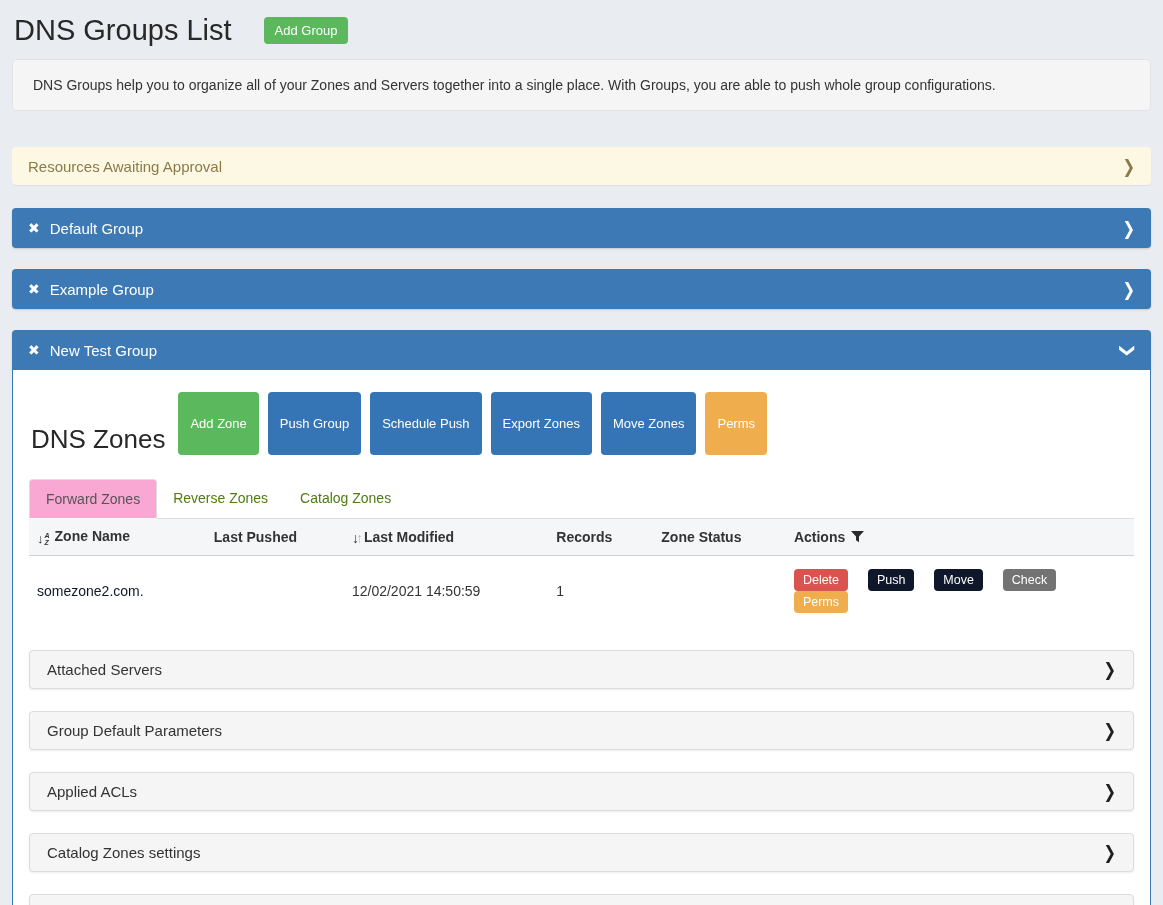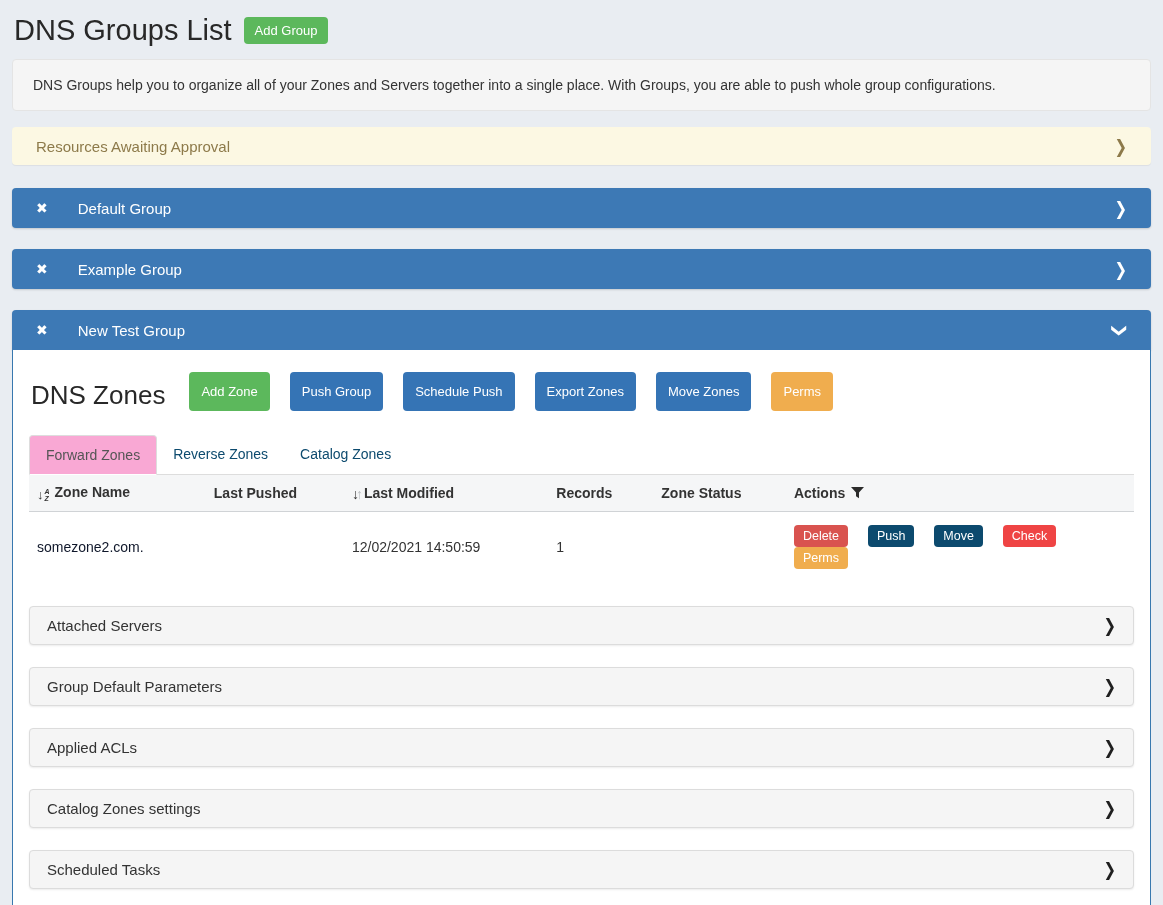--- a/index.html
+++ b/index.html
@@ -6,60 +6,60 @@
   html,body { margin:0; padding:0; }
   body {
     background:#e9edf2;
     font-family:"Liberation Sans","DejaVu Sans",sans-serif;
     color:#333;
     width:1163px; height:905px; overflow:hidden;
   }
   .page { padding:10px 12px 12px; }
 
   
-  .page-header { display:flex; align-items:center; gap:12px; margin:4px 2px 12px; }
+  .page-header { display:flex; align-items:center; gap:32px; margin:4px 2px 12px; }
   .page-title { font-size:29px; font-weight:400; color:#282828; margin:0; }
   .btn { border:none; border-radius:4px; color:#fff; cursor:pointer; font-family:inherit; display:inline-block; }
   .btn-add-group { background:#5cb85c; font-size:13px; padding:6px 11px; }
 
   
   .well {
     background:#f5f5f5; border:1px solid #e4e4e4; border-radius:4px;
-    padding:17px 20px; font-size:14px; color:#333; margin-bottom:16px;
+    padding:17px 20px; font-size:14px; color:#333; margin-bottom:36px;
   }
 
   
   .panel {
-    display:flex; align-items:center; border-radius:4px; padding:0 24px;
-    height:40px; cursor:pointer; box-shadow:0 1px 2px rgba(0,0,0,0.15);gap:20px;
+    display:flex; align-items:center; border-radius:4px; padding:0 16px;
+    height:40px; cursor:pointer; box-shadow:0 1px 2px rgba(0,0,0,0.15);
   }
   .panel-label { flex:1; font-size:15px; }
   .panel-warning { background:#fcf8e3; color:#8d7a4a; height:38px; margin-bottom:23px; box-shadow:0 1px 1px rgba(0,0,0,0.06); }
   .panel-blue { background:#3d79b5; color:#fff; margin-bottom:21px; }
   .panel-blue.expanded { margin-bottom:0; border-radius:4px 4px 0 0; }
   .x-icon { margin-right:10px; font-size:14px; line-height:1; }
   .chev { font-size:15px; font-weight:bold; line-height:1; transform:scaleY(1.2); }
   .chev.down { transform:rotate(90deg) scaleX(1.2); }
 
   
   .group-body {
     background:#fff; border:1px solid #3878af; border-top:none;
     border-radius:0 0 4px 4px; padding:16px 16px 38px;
   }
 
   .zones-header { display:flex; align-items:flex-end; margin:6px 0 24px; }
   .zones-title { font-size:26px; font-weight:400; color:#282828; margin:0 4px 0 2px; }
-  .zbtn { font-size:13px; padding:12px 12px; margin-left:20px; }
+  .zbtn { font-size:13px; padding:24px 12px; margin-left:9px; }
   .btn-green { background:#5cb85c; }
   .btn-blue { background:#3574b5; }
   .btn-orange { background:#f0ad4e; }
 
   
   .tabs { display:flex; border-bottom:1px solid #ddd; margin-top:2px; }
-  .tab { padding:11px 16px; font-size:14px; color:#0c4a6e; cursor:pointer; margin-bottom:-1px; }
+  .tab { padding:11px 16px; font-size:14px; color:#4d7c0f; cursor:pointer; margin-bottom:-1px; }
   .tab.active {
     background:#f9a8d4; border:1px solid #ddd; border-bottom-color:#fff;
     border-radius:4px 4px 0 0; color:#555;
   }
 
   
   table { width:100%; border-collapse:collapse; }
   thead th {
     background:#f5f6f7; text-align:left; font-size:14px; font-weight:700;
     padding:9px 8px; border-bottom:1px solid #d0d3d6; color:#333; white-space:nowrap;
@@ -71,22 +71,22 @@
 
   .sort-alpha { display:inline-flex; align-items:center; margin-right:5px; vertical-align:-2px; }
   .sa-arrow { font-size:13px; font-weight:700; }
   .sa-letters { display:inline-flex; flex-direction:column; font-size:7px; line-height:7px; font-weight:700; margin-left:1px; }
   .sort-ud { display:inline-flex; margin-right:4px; letter-spacing:-3px; vertical-align:-1px; }
   .sort-ud .u { color:#b9bdc1; }
   .filter-icon { margin-left:6px; vertical-align:-1px; }
 
   .abtn { font-size:12.5px; padding:4px 9px; margin-right:16px; border-radius:4px; }
   .abtn-red { background:#d9534f; }
-  .abtn-blue { background:#0c4a6e;text-align:center; }
-  .abtn-info { background:#ef4444; }
+  .abtn-blue { background:#0f172a;text-align:center; }
+  .abtn-info { background:#737373; }
   .abtn-orange { background:#f0ad4e; }
 
   
   .sub-panel {
     background:#f5f5f5; border:1px solid #dcdcdc; border-radius:4px; height:39px;
     display:flex; align-items:center; padding:14px 17px; margin-top:22px;
     font-size:15px; color:#333; cursor:pointer; box-shadow:0 1px 2px rgba(0,0,0,0.08);
   }
   .sub-panel .panel-label { font-size:15px; }
   .sub-chev { color:#1f1f1f; font-size:15px; font-weight:bold; transform:scaleY(1.2); }

